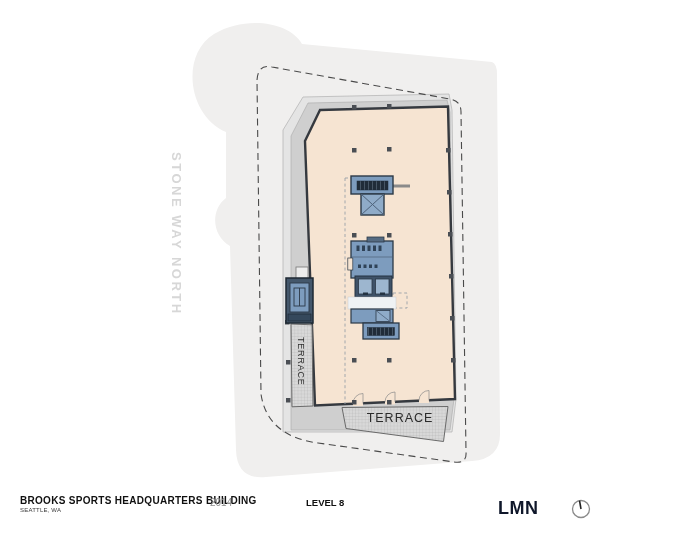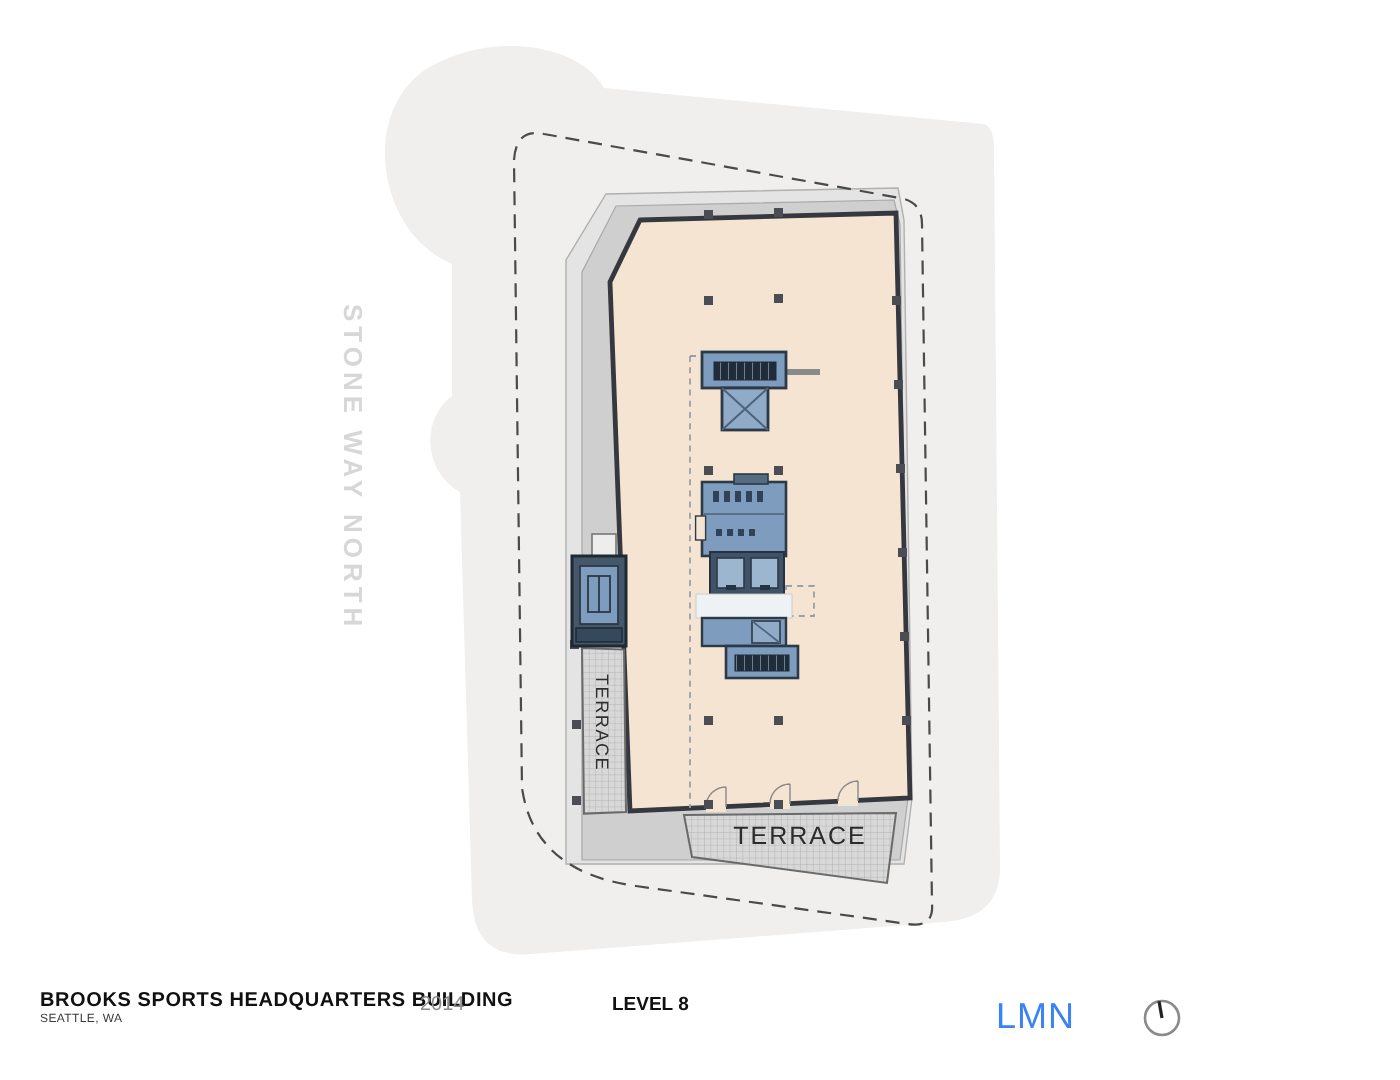--- a/index.html
+++ b/index.html
@@ -10,21 +10,21 @@
   .street-label{left:169px;top:152px;writing-mode:vertical-rl;font-size:13px;font-weight:bold;
                 letter-spacing:2.5px;color:#d7d7d7;}
   .terrace-west{left:296px;top:337px;writing-mode:vertical-rl;font-size:9px;letter-spacing:0.8px;
                 color:#2e2e2e;}
   .terrace-south{left:352px;top:411px;width:96px;text-align:center;font-size:12.5px;
                  letter-spacing:1px;color:#2b2b2b;}
   .footer-title{left:20px;top:495px;font-size:10px;font-weight:bold;letter-spacing:0.3px;color:#101010;}
   .footer-loc{left:20px;top:507px;font-size:6px;letter-spacing:0.2px;color:#3a3a3a;}
   .footer-year{left:210px;top:497px;font-size:10px;color:#8c8c8c;}
   .footer-level{left:306px;top:497px;font-size:9.5px;font-weight:bold;color:#101010;}
-  .footer-logo{left:498px;top:498px;font-size:18px;font-weight:normal;letter-spacing:0.5px;color:#3b82f6;}
+  .footer-logo{left:498px;top:498px;font-size:18px;font-weight:bold;letter-spacing:0.5px;color:#0f172a;}
   .compass{position:absolute;left:566px;top:495px;}
 </style>
 </head>
 <body>
 
 <div class="sheet">
 
   <svg class="plan" width="700" height="540" viewBox="0 0 700 540">
     <defs>
       <pattern id="hatch" width="3.2" height="3.2" patternUnits="userSpaceOnUse">

